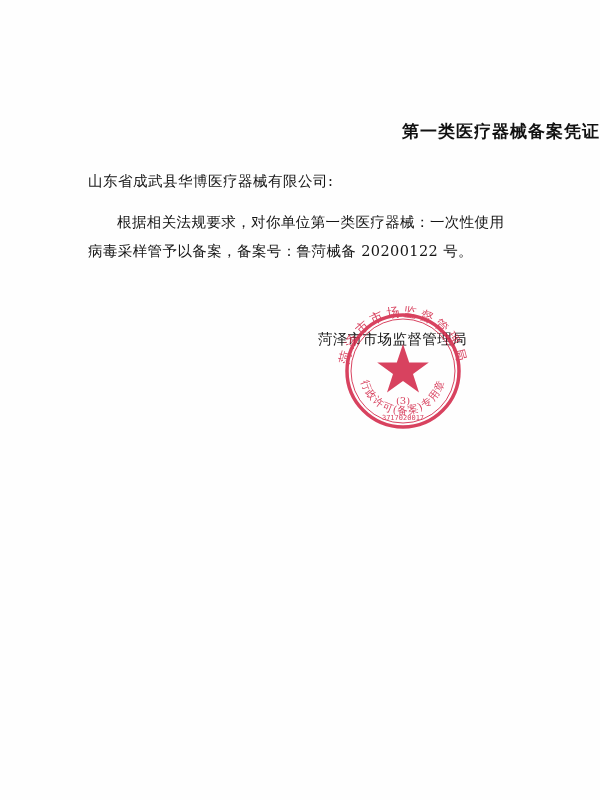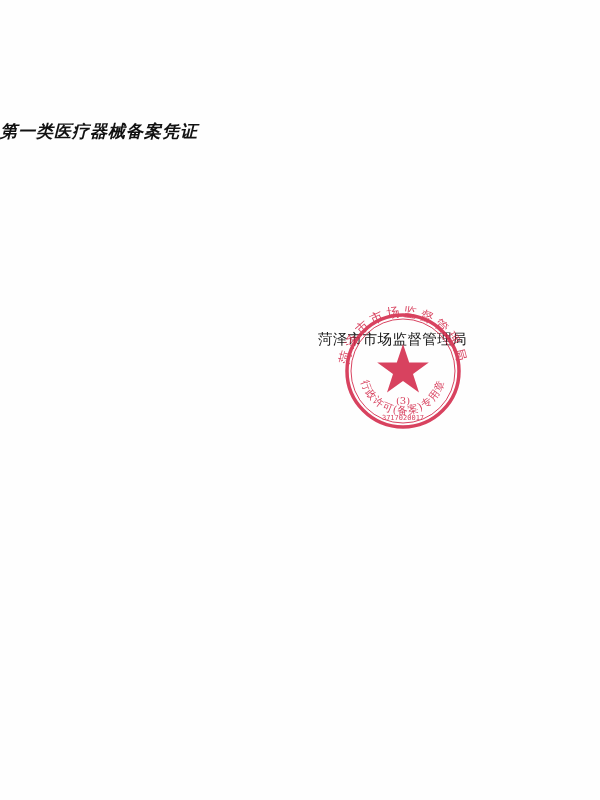--- a/index.html
+++ b/index.html
@@ -19,26 +19,25 @@
     width: 600px;
     height: 800px;
     background: #fefefe;
     box-sizing: border-box;
   }
   .doc-title {
     position: absolute;
     top: 120px;
     left: 0;
     width: 600px;
-    text-align: left;
+    text-align: right;
     font-size: 17px;
     font-weight: bold;
     letter-spacing: 1px;
     color: #111;
-    font-style: italic;
   }
   .addressee {
     position: absolute;
     top: 172px;
     left: 88px;
     font-size: 14.5px;
     letter-spacing: 0.5px;
     color: #141414;
   }
   .body-text {
@@ -88,21 +87,23 @@
     fill: #d3294a;
   }
 </style>
 </head>
 <body>
 
 <div class="page">
 
   <div class="doc-title">第一类医疗器械备案凭证</div>
 
+  <div class="addressee">山东省成武县华博医疗器械有限公司:</div>
 
+  <div class="body-text">根据相关法规要求，对你单位第一类医疗器械：一次性使用病毒采样管予以备案，备案号：鲁菏械备 20200122 号。</div>
 
   <div class="signature-block">
     <span class="sign-org">菏泽市市场监督管理局</span>
   </div>
 
   <div class="seal">
     <svg width="150" height="150" viewBox="0 0 150 150" xmlns="http://www.w3.org/2000/svg">
       <defs>
         <path id="arcTop" d="M 20,75 A 55,55 0 0 1 130,75" fill="none"></path>
         <path id="arcBottom" d="M 32,75 A 43,43 0 0 0 118,75" fill="none"></path>

